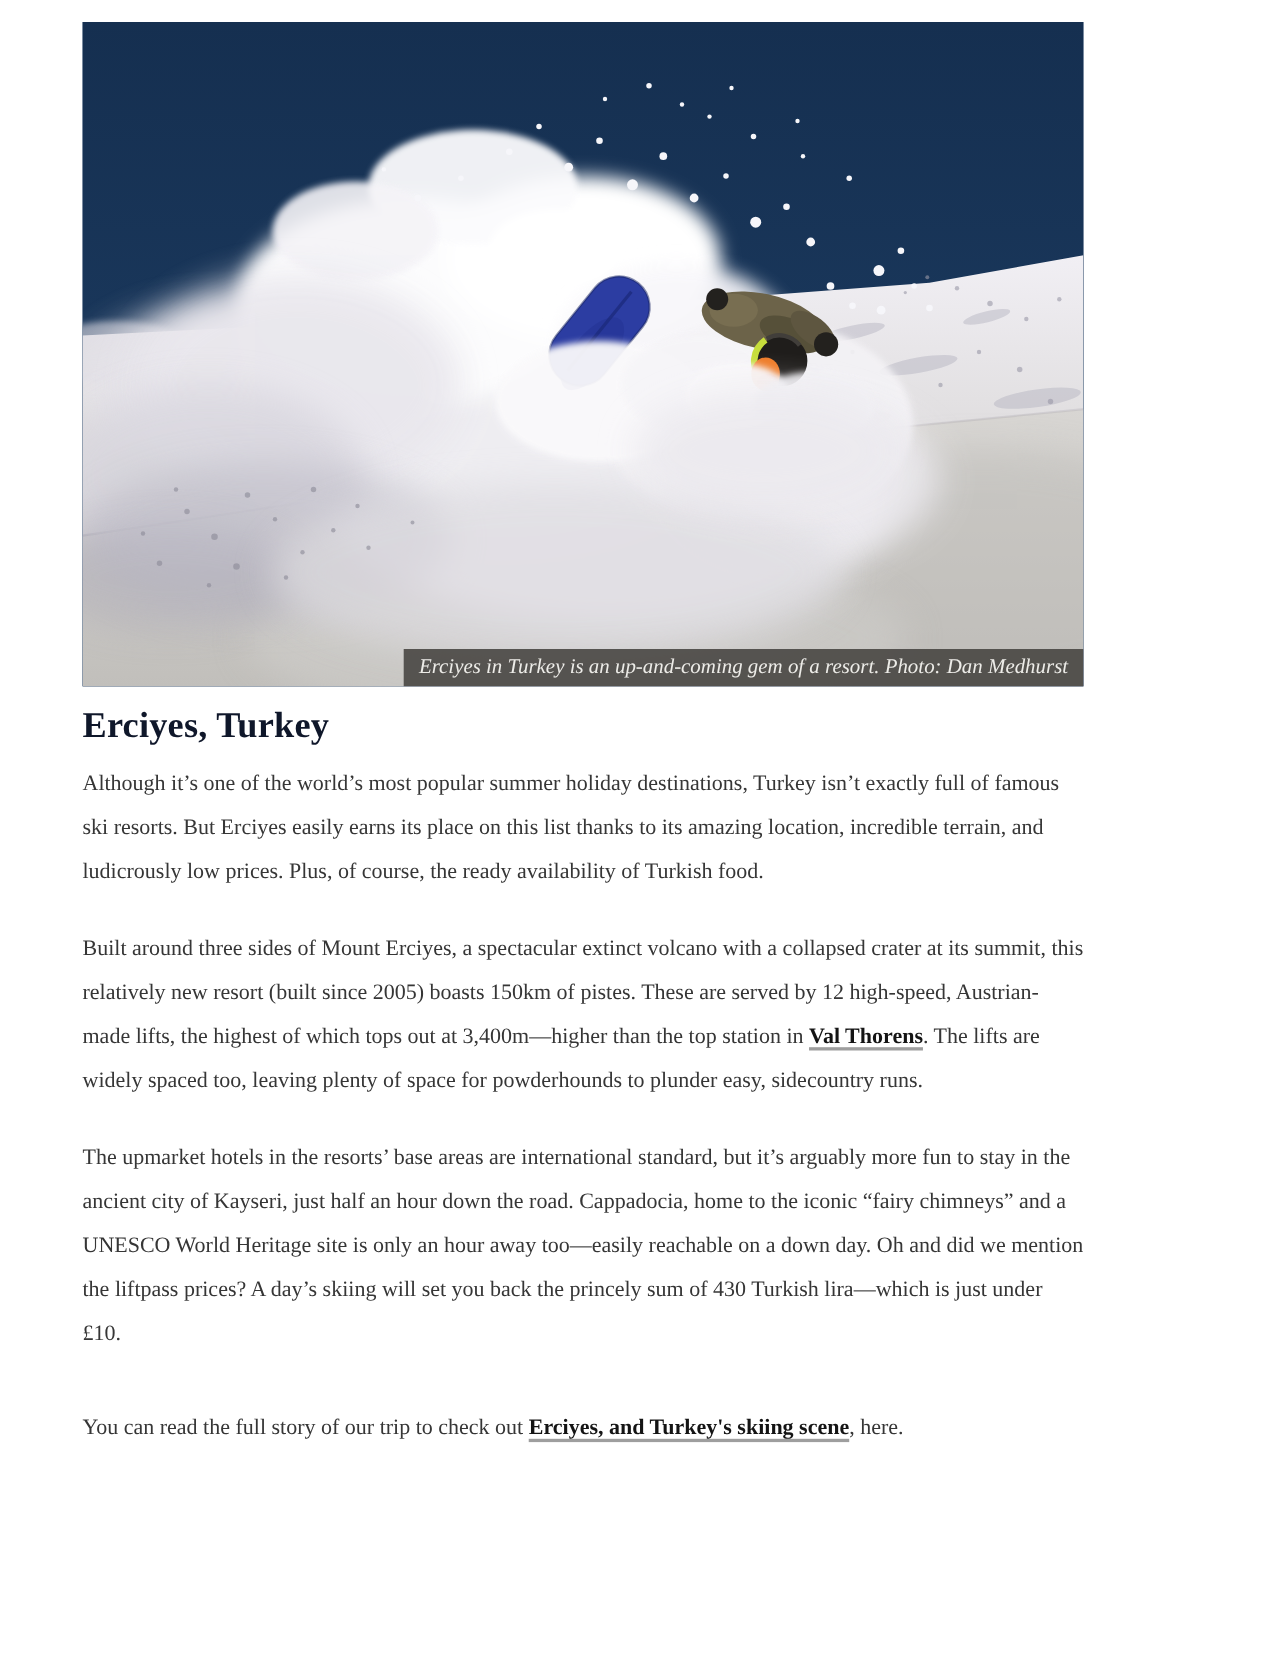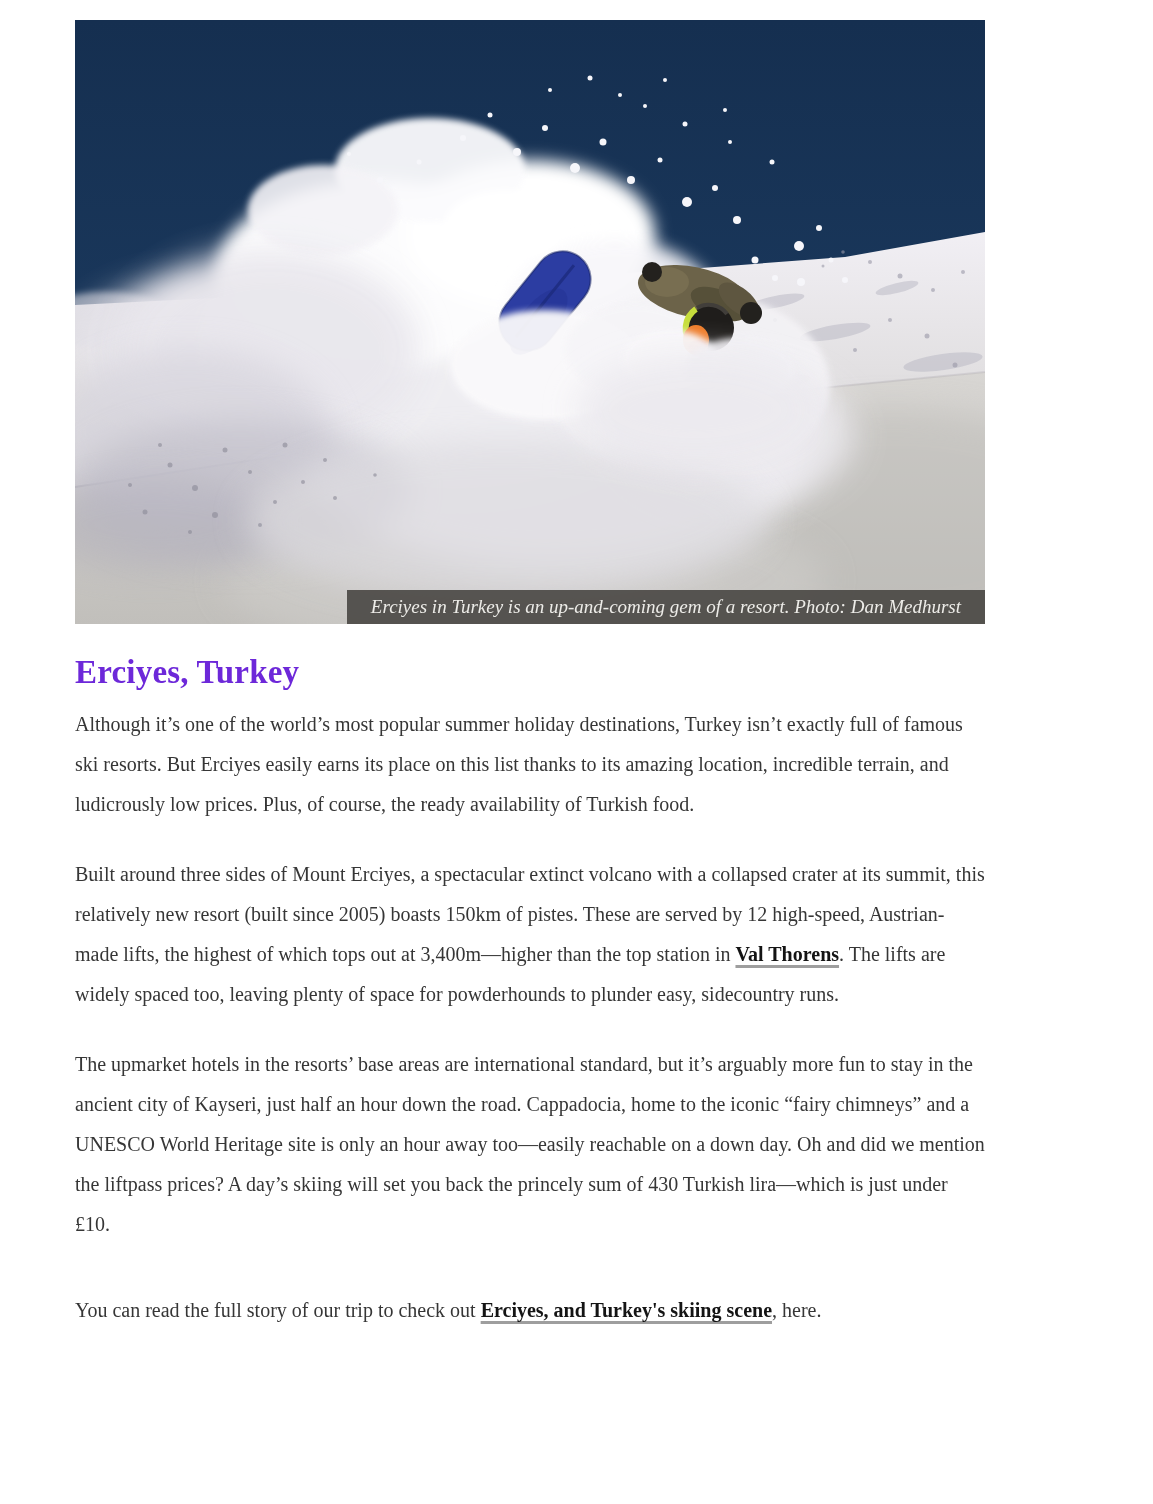--- a/index.html
+++ b/index.html
@@ -23,29 +23,29 @@
   figure.photo svg{display:block;}
   figcaption.caption{
     position:absolute;
     right:0;bottom:0;
     max-width:860px;
     background:rgba(72,70,67,0.9);
     color:#edece8;
     font-style:italic;
     font-size:19px;
     line-height:34px;
-    padding:0 24px;
+    padding:0 14px;
     white-space:nowrap;
   }
   h2.article-heading{
-    margin:30px 0 14px 0;
+    margin:18px 0 14px 0;
     font-size:33px;
     line-height:1.1;
     font-weight:700;
-    color:#6d28d9;
+    color:#0f172a;
     letter-spacing:.2px;
   }
   .article-body p{
     margin:0 0 30px 0;
     font-size:20px;
     line-height:40px;
     color:#363636;
   }
   .article-body p.spaced{margin-top:46px;}
   .article-body a.inline-link{

